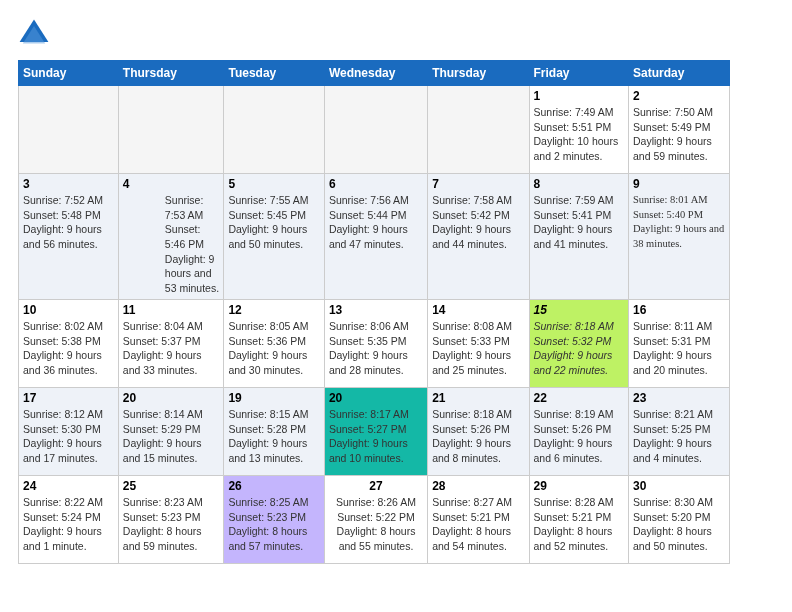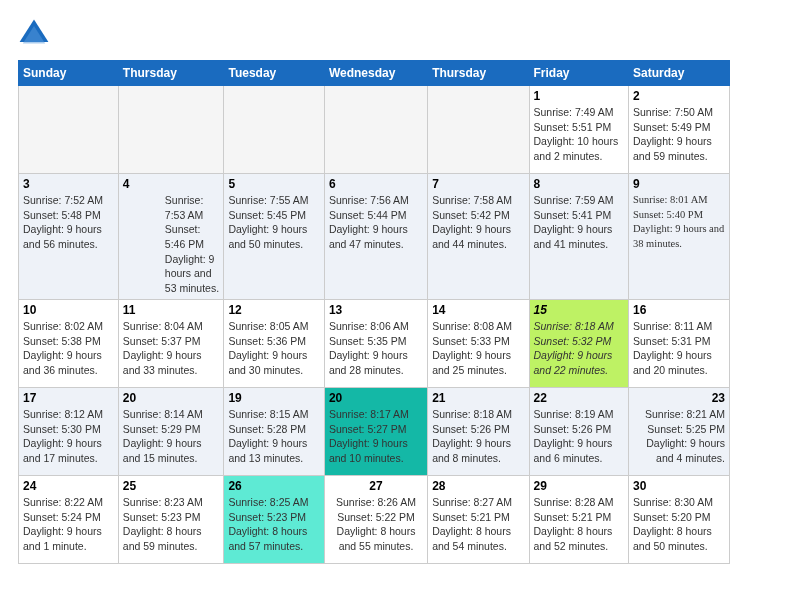--- a/index.html
+++ b/index.html
@@ -268,41 +268,41 @@
             <div class="day-info" style="white-space: pre-line;">Sunrise: 8:18 AM
 Sunset: 5:26 PM
 Daylight: 9 hours and 8 minutes.</div>
           </td>
           <td style="background: rgb(238, 242, 248);">
             <span class="day-num">22</span>
             <div class="day-info" style="white-space: pre-line;">Sunrise: 8:19 AM
 Sunset: 5:26 PM
 Daylight: 9 hours and 6 minutes.</div>
           </td>
-          <td style="background: rgb(238, 242, 248); text-align: right;">
+          <td style="background: rgb(238, 242, 248);">
             <span class="day-num">23</span>
             <div class="day-info" style="white-space: pre-line;">Sunrise: 8:21 AM
 Sunset: 5:25 PM
 Daylight: 9 hours and 4 minutes.</div>
           </td>
         </tr>
         <tr>
           <td style="background: rgb(255, 255, 255);">
             <span class="day-num">24</span>
             <div class="day-info" style="white-space: pre-line;">Sunrise: 8:22 AM
 Sunset: 5:24 PM
 Daylight: 9 hours and 1 minute.</div>
           </td>
           <td style="background: rgb(255, 255, 255);">
             <span class="day-num">25</span>
             <div class="day-info" style="white-space: pre-line;">Sunrise: 8:23 AM
 Sunset: 5:23 PM
 Daylight: 8 hours and 59 minutes.</div>
           </td>
-          <td style="background: #5eead4;">
+          <td style="background: #c4b5fd;">
             <span class="day-num">26</span>
             <div class="day-info" style="white-space: pre-line;">Sunrise: 8:25 AM
 Sunset: 5:23 PM
 Daylight: 8 hours and 57 minutes.</div>
           </td>
           <td style="background: rgb(255, 255, 255); text-align: center;">
             <span class="day-num">27</span>
             <div class="day-info" style="white-space: pre-line;">Sunrise: 8:26 AM
 Sunset: 5:22 PM
 Daylight: 8 hours and 55 minutes.</div>

